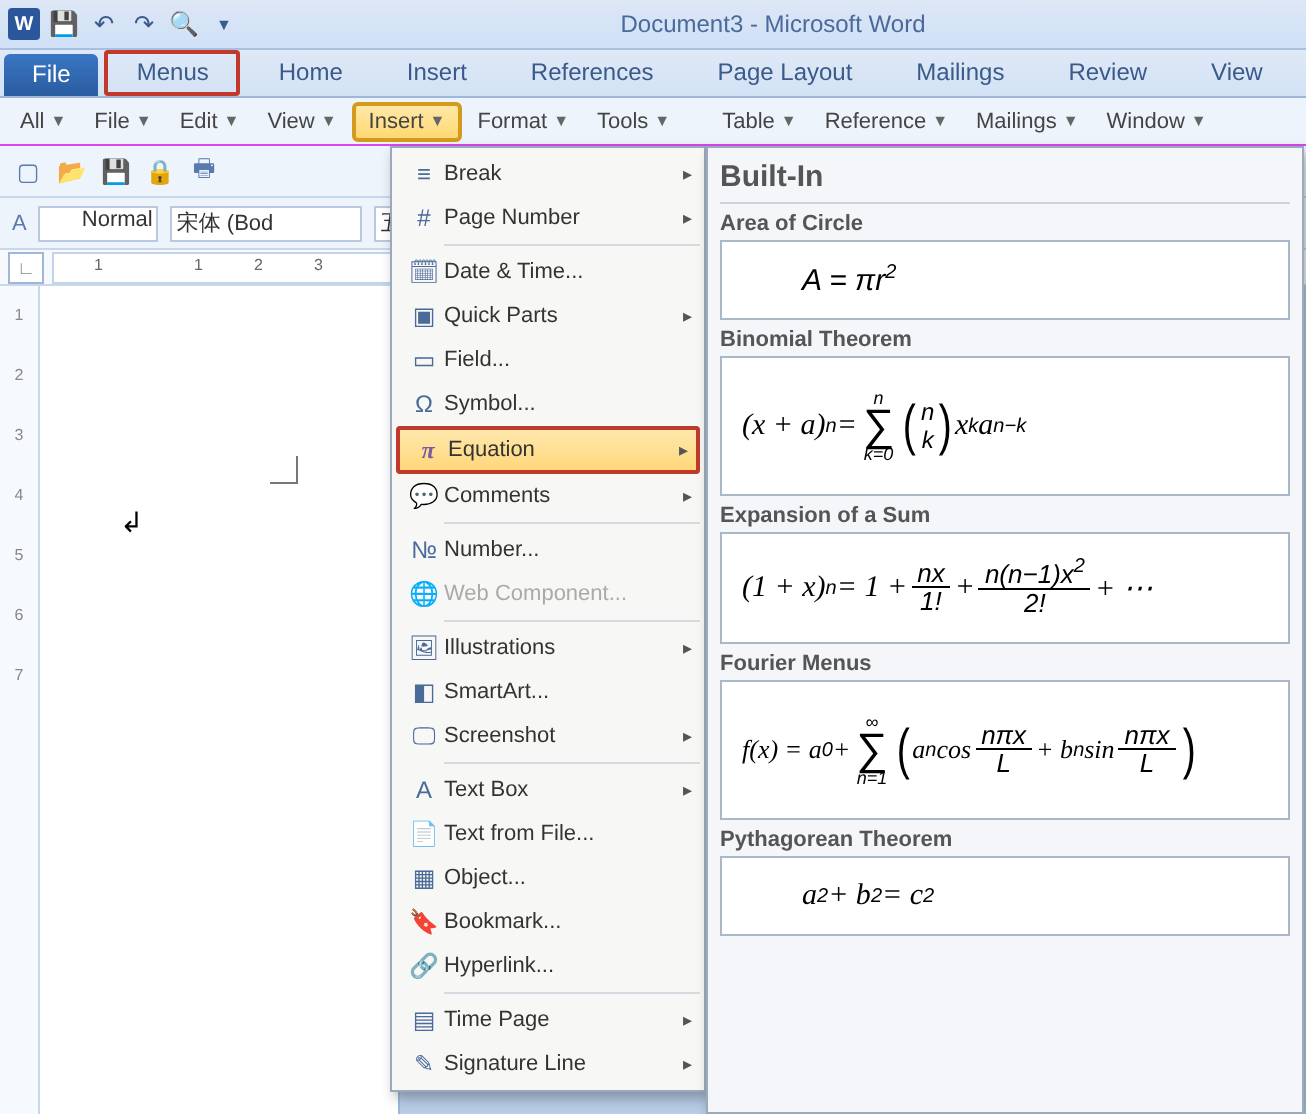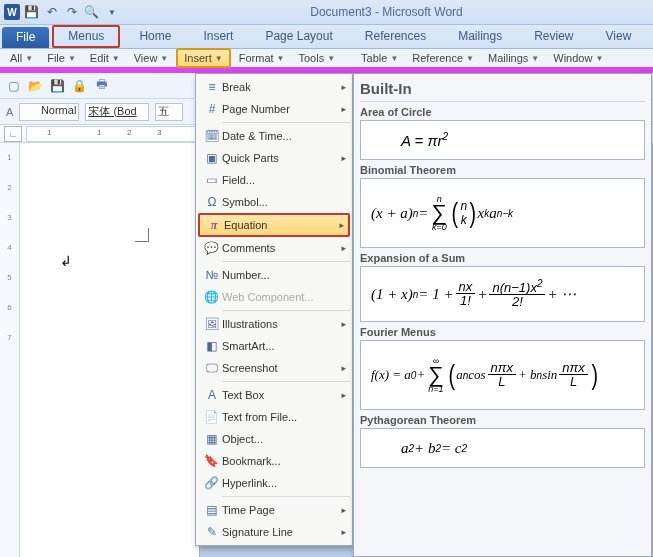--- a/index.html
+++ b/index.html
@@ -6,21 +6,21 @@
   body { margin:0; width:653px; height:557px; background:#fff; overflow:hidden; font-size:12px; color:#333; }
   .titlebar { height:25px; background:linear-gradient(#dde7f5,#cfe0f7); display:flex; align-items:center; padding:0 4px; gap:4px; border-bottom:1px solid #a8c0e0;}
   .titlebar .wicon{width:16px;height:16px;background:#2b579a;color:#fff;font-size:10px;font-weight:bold;display:flex;align-items:center;justify-content:center;border-radius:2px;}
   .qat{display:flex;gap:4px;align-items:center;}
   .qat span{width:16px;height:16px;display:flex;align-items:center;justify-content:center;color:#3b5b8c;}
   .title{flex:1;text-align:center;font-size:12px;color:#4a6a9a;}
   .ribbon-tabs{height:24px;display:flex;align-items:flex-end;background:linear-gradient(#dfe9f7,#d2e2f5);padding-left:2px;gap:0;border-bottom:1px solid #9fb8d9;}
   .file-tab{background:linear-gradient(#3a76c4,#2a5ca0);color:#fff;padding:3px 14px 4px;border-radius:3px 3px 0 0;font-size:12px;cursor:pointer;}
   .rtab{padding:4px 16px 5px;color:#3a5a8a;cursor:pointer;}
   .rtab.boxed{border:2px solid #c0392b;border-radius:2px;margin:0 3px;padding:2px 14px 3px;}
-  .secondary{height:24px;background:#eef4fb;display:flex;align-items:center;gap:2px;padding:0 4px;border-bottom:6px solid #d946ef;font-size:11px;color:#444;}
+  .secondary{height:24px;background:#eef4fb;display:flex;align-items:center;gap:2px;padding:0 4px;border-bottom:1px solid #d946ef;font-size:11px;color:#444;}
   .ddbtn{padding:2px 6px;display:flex;align-items:center;gap:3px;cursor:pointer;border-radius:3px;}
   .ddbtn .caret{font-size:8px;color:#666;}
   .ddbtn.boxed{border:2px solid #d39a1d;background:linear-gradient(#ffe9a7,#ffd873);border-radius:3px;}
   .tools-row{height:26px;background:#eef4fb;display:flex;align-items:center;gap:6px;padding:0 6px;border-bottom:1px solid #c9d7ea;}
   .tools-row .tool{width:16px;height:16px;color:#5a7aae;display:flex;align-items:center;justify-content:center;}
   .style-row{height:26px;background:#eef4fb;display:flex;align-items:center;gap:6px;padding:0 6px;border-bottom:1px solid #c9d7ea;font-size:11px;}
   .style-row select,.style-row .sel{border:1px solid #b8c8de;background:#fff;height:18px;font-size:11px;padding:0 2px;}
   .ruler{height:18px;background:#f6f9fd;border-bottom:1px solid #c9d7ea;position:relative;font-size:9px;color:#888;display:flex;align-items:center;}
   .ruler .lbox{width:18px;height:16px;border:1px solid #9fb8d9;background:#fff;margin-left:4px;display:flex;align-items:center;justify-content:center;font-size:9px;}
   .ruler-track{flex:1;height:16px;position:relative;background:#fff;border:1px solid #c4d4e8;margin:0 4px;}
@@ -73,22 +73,22 @@
     <span class="caret" style="font-size:8px;">▼</span>
   </div>
   <div class="title">Document3 - Microsoft Word</div>
 </div>
 
 <div class="ribbon-tabs">
   <div class="file-tab">File</div>
   <div class="rtab boxed">Menus</div>
   <div class="rtab">Home</div>
   <div class="rtab">Insert</div>
+  <div class="rtab">References</div>
   <div class="rtab">Page Layout</div>
-  <div class="rtab">References</div>
   <div class="rtab">Mailings</div>
   <div class="rtab">Review</div>
   <div class="rtab">View</div>
 </div>
 
 <div class="secondary">
   <div class="ddbtn">
       <span>All</span>
       <span class="caret">▼</span>
     </div>
@@ -139,21 +139,21 @@
   <span class="tool">▢</span>
   <span class="tool">📂</span>
   <span class="tool">💾</span>
   <span class="tool">🔒</span>
   <span class="tool">🖶</span>
 </div>
 
 <div class="style-row">
   <span class="tool" style="color:#5a7aae;">A</span>
   <span class="sel" style="width:60px;text-align:right;">Normal</span>
-  <span class="sel" style="width:64px;text-decoration:underline;">宋体 (Bod</span>
+  <span class="sel" style="width:96px;">宋体 (Bod</span>
   <span class="sel" style="width:28px;">五</span>
 </div>
 
 <div class="ruler">
   <div class="lbox">∟</div>
   <div class="ruler-track">
     <span class="tick" style="left:20px">1</span>
     <span class="tick" style="left:70px">1</span>
     <span class="tick" style="left:100px">2</span>
     <span class="tick" style="left:130px">3</span>

